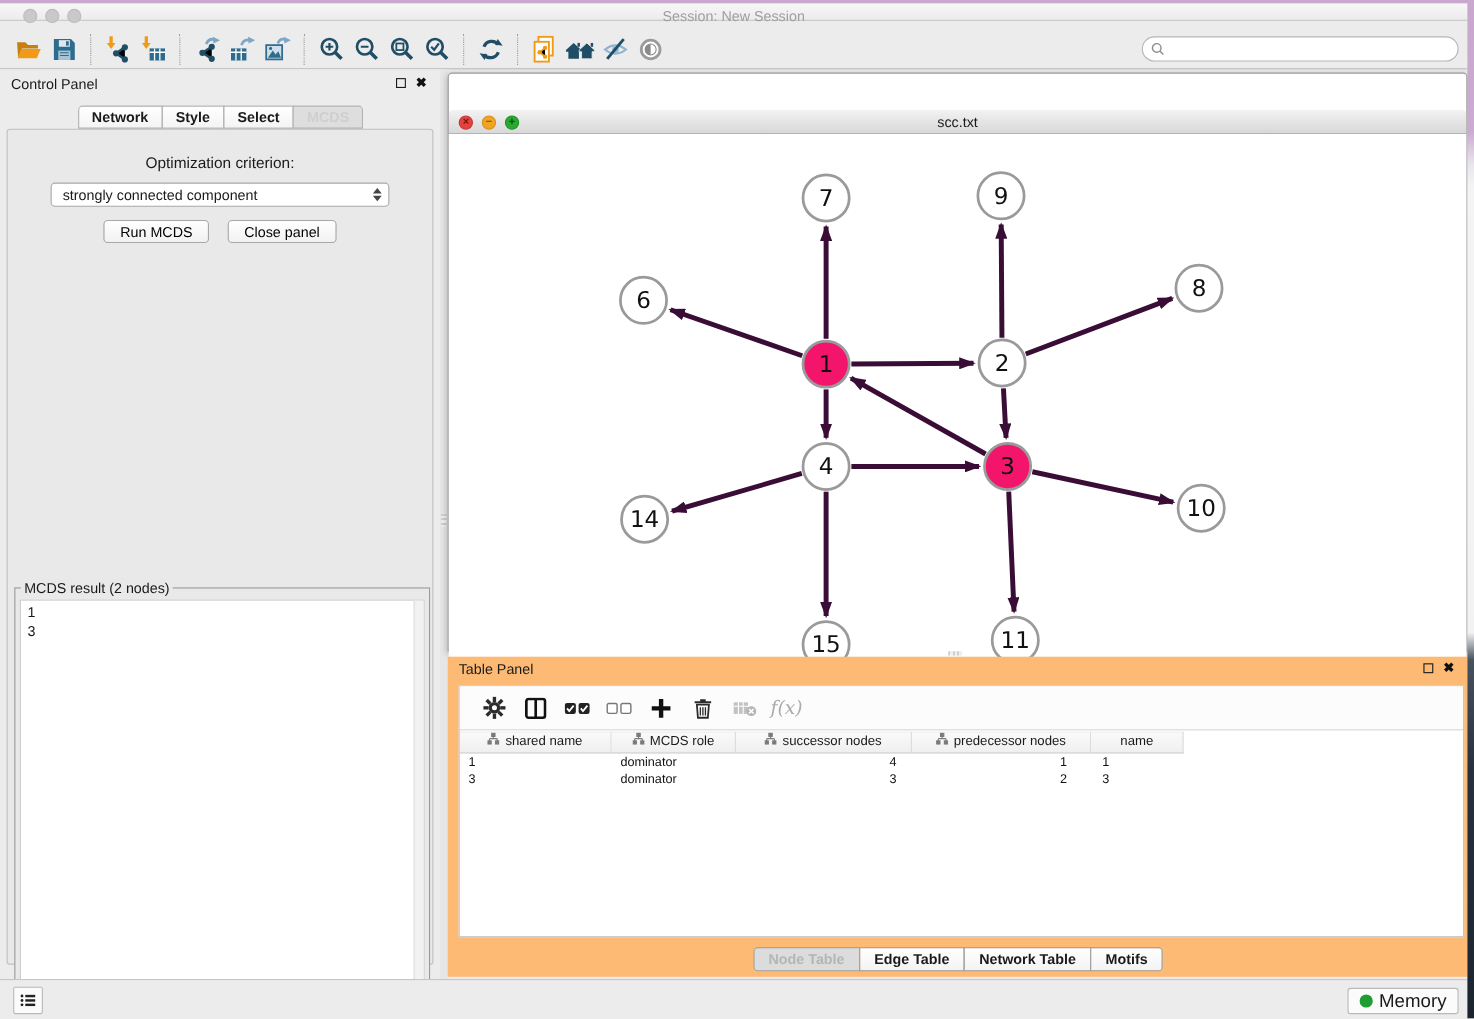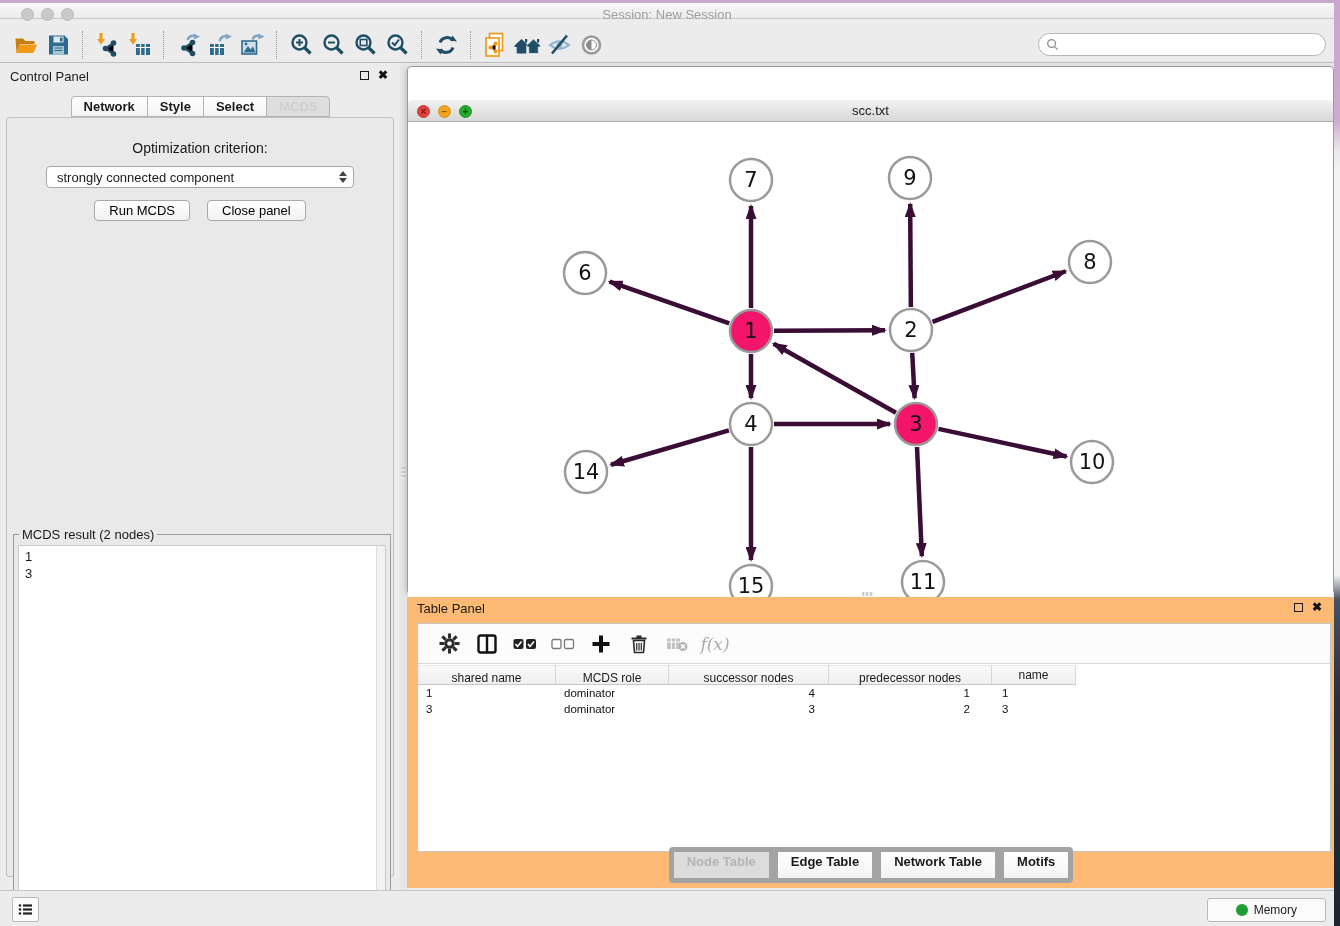--- a/index.html
+++ b/index.html
@@ -67,35 +67,35 @@
   #net-canvas { position:relative; width:925px; height:502px; background:#fff; overflow:hidden; }
 
   
   #table-panel { position:absolute; left:407px; top:597px; width:927px; height:291px; background:#fdba74; }
   #table-container { position:absolute; left:10px; right:3px; top:26px; bottom:36px; background:#fff; border:1px solid #C6C6C6; }
   #t-toolbar { height:40px; border-bottom:1px solid #D8D8D8; background:#FCFCFC; display:flex; align-items:center; padding-left:12px; gap:0; }
   .t-ic { width:38px; display:flex; justify-content:center; align-items:center; }
   #fx-label { font-family:"DejaVu Serif",serif; font-style:italic; color:#ABABAB; font-size:17px; }
   #tbl { position:absolute; left:0; right:0; top:41px; bottom:0; overflow:hidden; }
   .thead { display:flex; height:20px; }
-  .th { background:linear-gradient(#FAFAFA,#EFEFEF); border-right:1px solid #D6D6D6; border-bottom:1px solid #C9C9C9; border-top:1px solid #E8E8E8; display:flex; align-items:center; justify-content:center; gap:5px; font-size:12px; color:#1a1a1a;flex-direction:column; }
+  .th { background:linear-gradient(#FAFAFA,#EFEFEF); border-right:1px solid #D6D6D6; border-bottom:1px solid #C9C9C9; border-top:1px solid #E8E8E8; display:flex; justify-content:center; gap:5px; font-size:12px; color:#1a1a1a; }
   .trow { display:flex; height:16px; }
   .td { font-size:11.5px; line-height:16px; color:#111; overflow:hidden; }
   .td.al { text-align:left; padding-left:8px; }
   .td.ar { text-align:right; }
   #ttabs { position:absolute; bottom:5px; left:0; right:0; display:flex; justify-content:center; }
-  .btab { height:36px; padding:0 13px; background:linear-gradient(#FFFFFF,#F3F3F3); border:5px solid #a3a3a3; margin-right:-1px; font-size:13px; font-weight:600; line-height:20px; color:#1a1a1a; }
+  .btab { height:22px; padding:0 13px; background:linear-gradient(#FFFFFF,#F3F3F3); border:1px solid #a3a3a3; margin-right:-1px; font-size:13px; font-weight:600; line-height:20px; color:#1a1a1a; }
   .btab:first-child { border-radius:4px 0 0 4px; }
   .btab:last-child { border-radius:0 4px 4px 0; }
   .btab.sel { background:#DCDCDC; color:#B5B5B5; }
 
   
   #status-bar { position:absolute; left:0; top:890px; width:1334px; height:36px; background:#ECECEC; border-top:1px solid #C6C6C6; }
   #status-left-btn { position:absolute; left:12px; top:6px; width:27px; height:25px; background:#FBFBFB; border:1px solid #B9B9B9; border-radius:2px; display:flex; align-items:center; justify-content:center; }
-  #memory-btn { position:absolute; right:8px; top:7px; height:24px; background:#FBFBFB; border:1px solid #B9B9B9; border-radius:3px; display:flex; align-items:center; gap:6px; padding:0 28px; font-size:12px; }
+  #memory-btn { position:absolute; right:8px; top:7px; height:24px; background:#FBFBFB; border:1px solid #B9B9B9; border-radius:3px; display:flex; align-items:center; gap:6px; padding:0 10px; font-size:17px; }
   #memory-dot { width:12px; height:12px; border-radius:50%; background:#1F9D33; }
 </style>
 </head>
 <body>
 
 <div id="wall-top"></div>
 <div id="wall-right"></div>
 
 <div id="titlebar">
   <span class="tl-dot" style="left:21px"></span>

